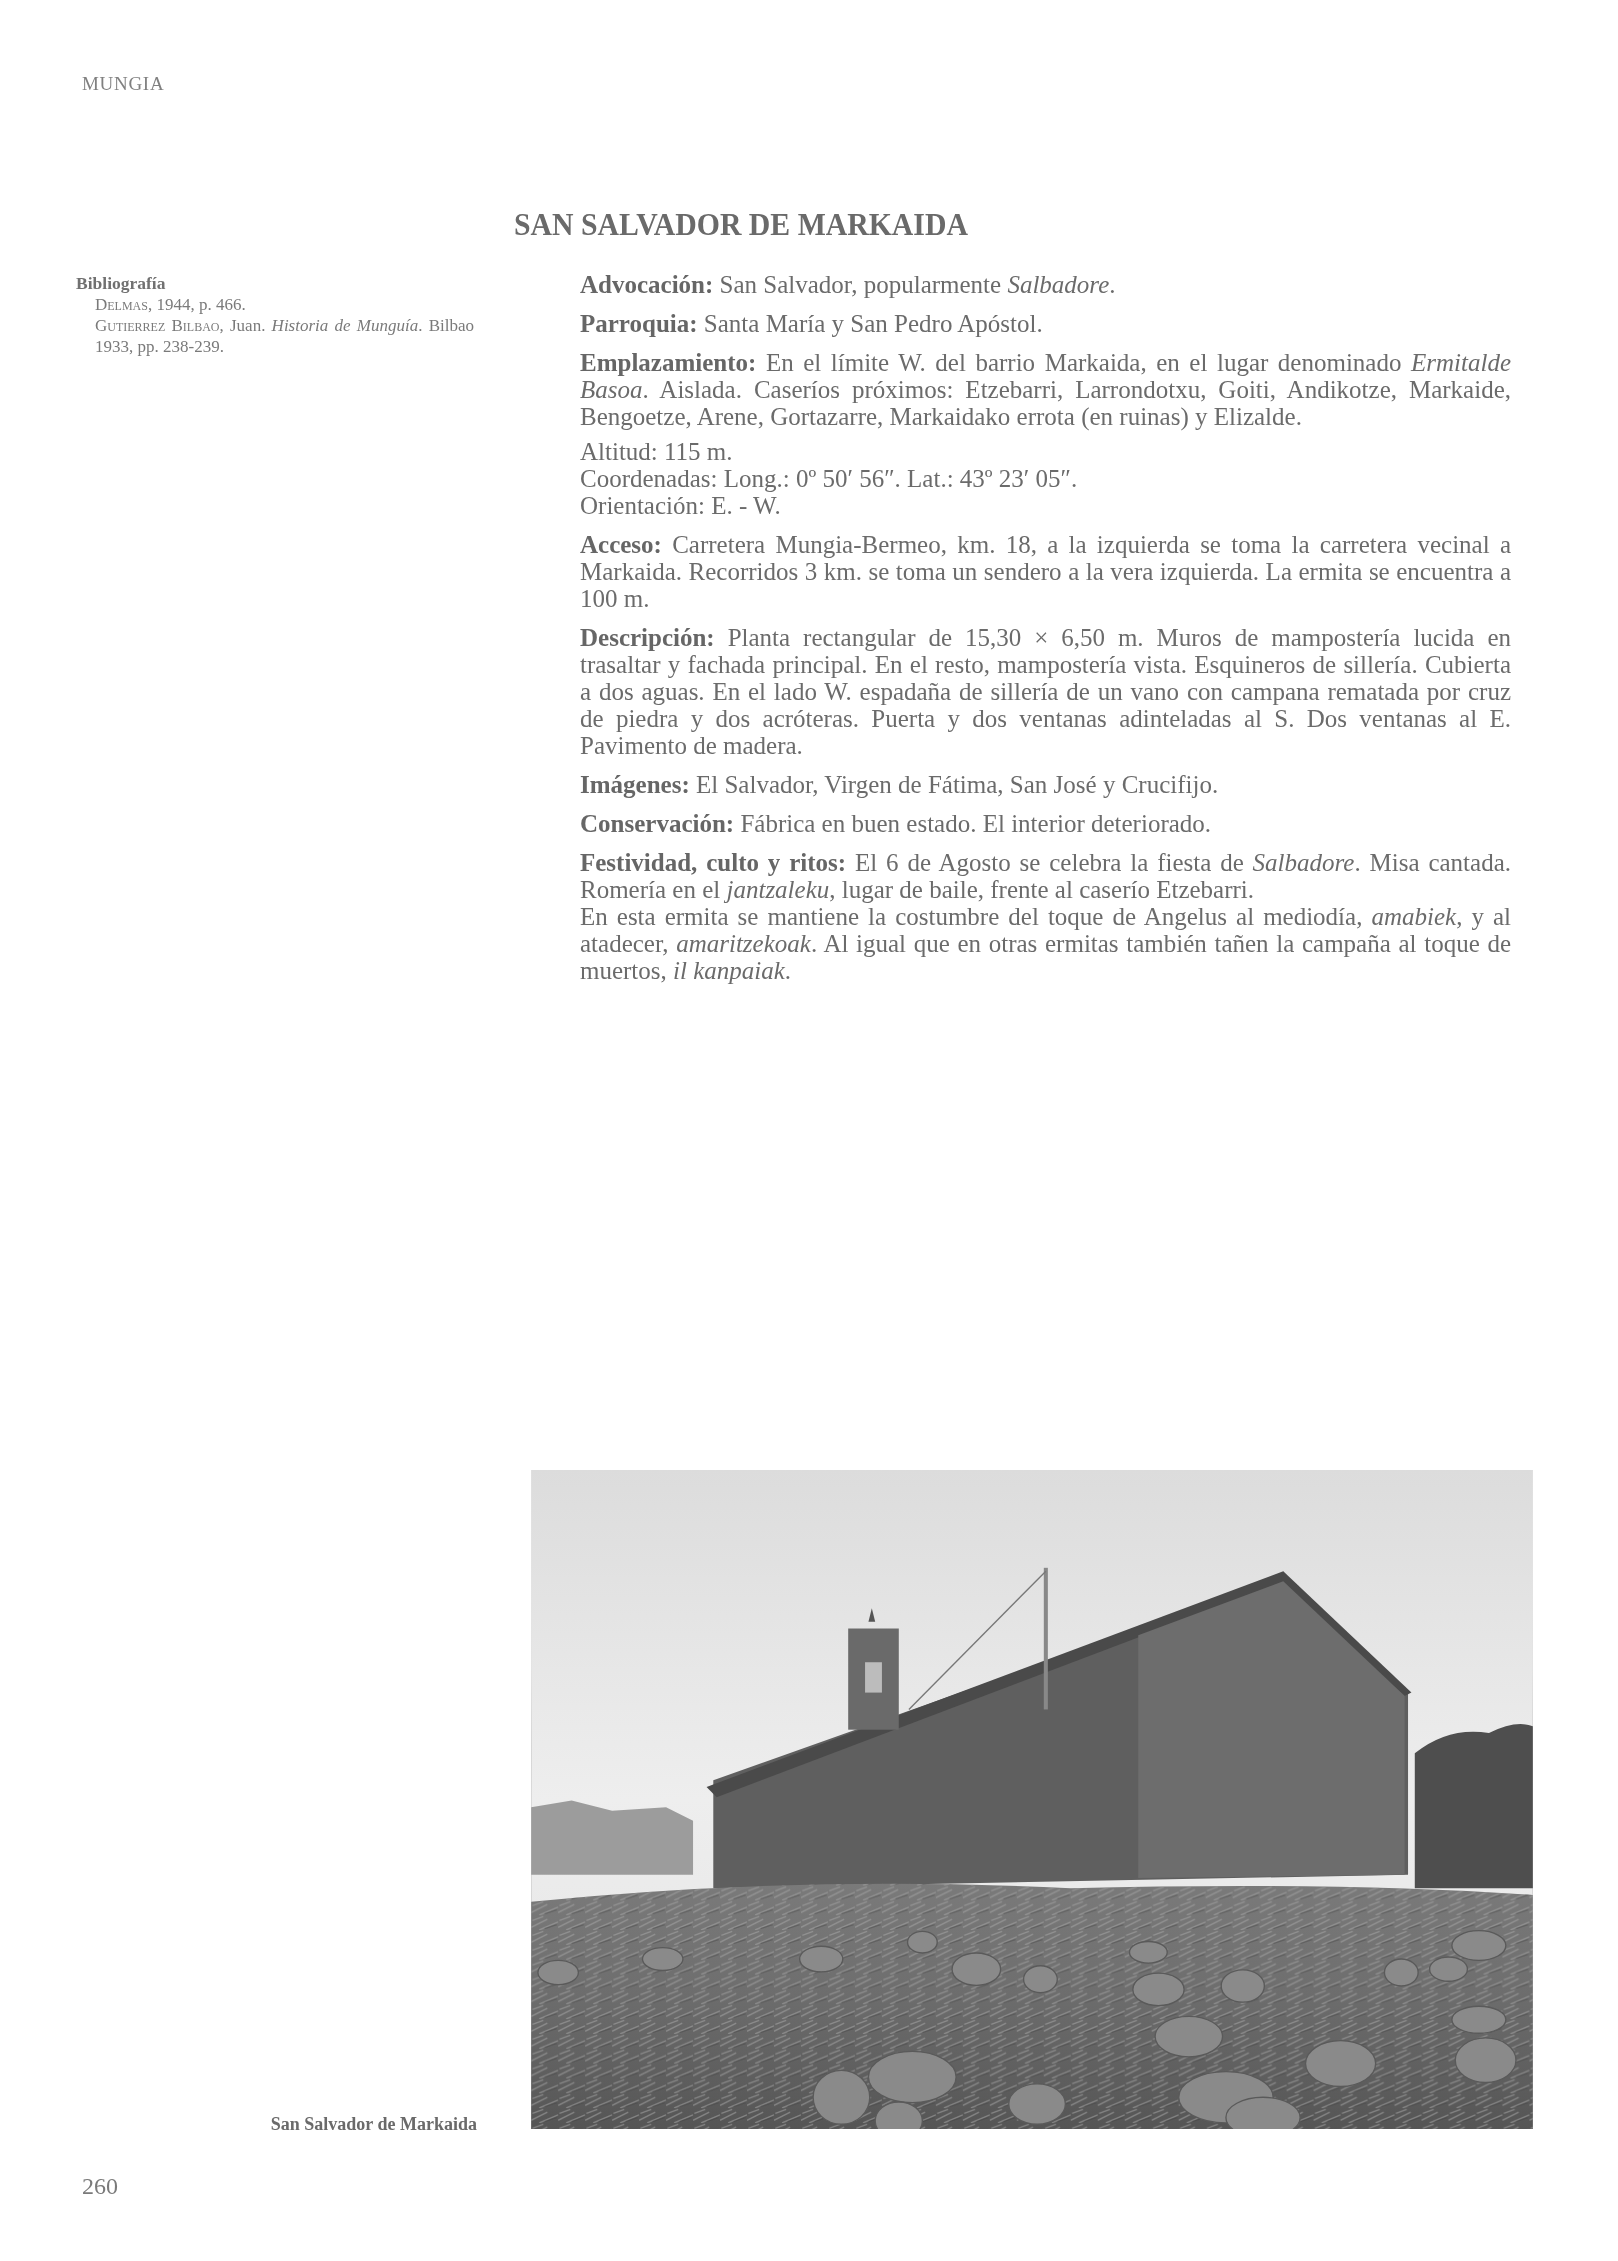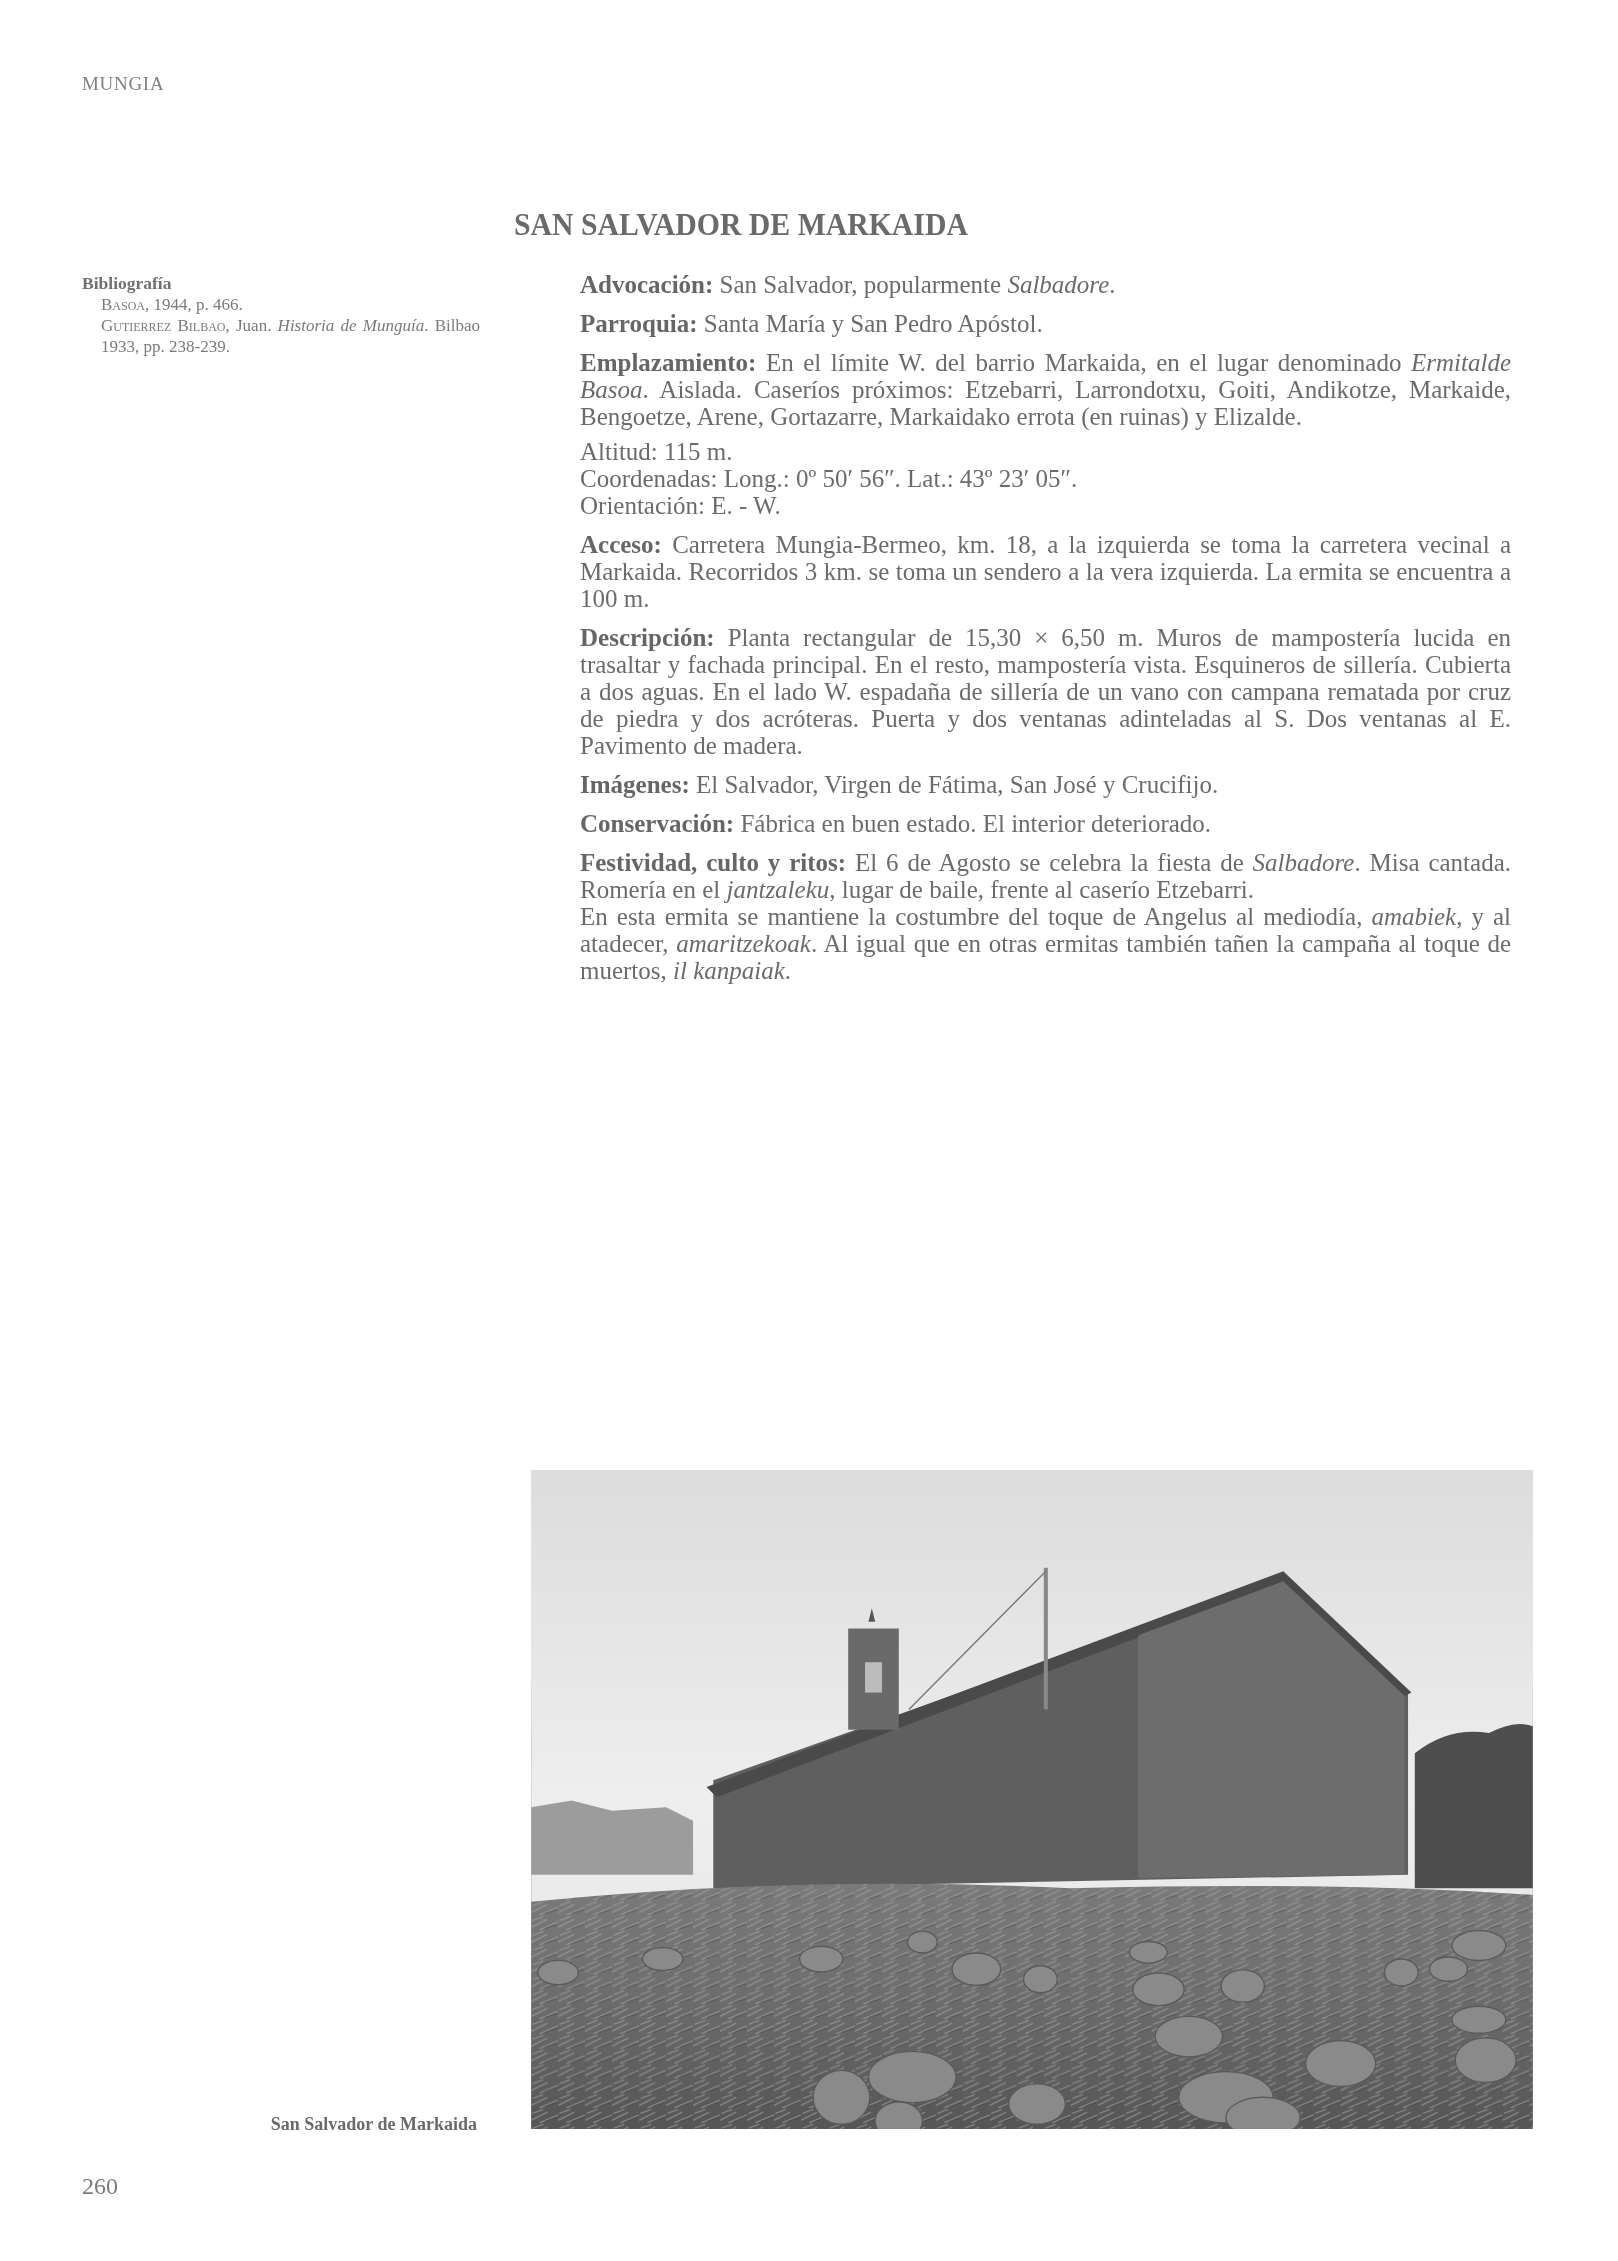--- a/index.html
+++ b/index.html
@@ -2,21 +2,21 @@
 <html style="font-size:10.8px"><head>
 <meta charset="utf-8">
 <style>
   html, body { margin: 0; padding: 0; background: #ffffff; }
   body { width: 1618px; height: 2261px; position: relative; overflow: hidden;
          font-family: "Liberation Serif", "DejaVu Serif", serif; color: #6b6b6b; }
   .abs { position: absolute; }
   .running-head { left: 82px; top: 73px; font-size: 19px; letter-spacing: 0.7px; color: #808080; }
   .title { left: 514px; top: 206px; font-size: 32px; font-weight: bold; color: #6a6a6a;
            letter-spacing: 0px; transform: scaleX(0.93); transform-origin: left top; white-space: nowrap; }
-  .sidebar { left: 82px; top: 273px; width: 398px; font-size: 17px; line-height: 21px; color: #7a7a7a; }
+  .sidebar { left: 76px; top: 273px; width: 398px; font-size: 17px; line-height: 21px; color: #7a7a7a; }
   .sidebar h4 { margin: 0; font-size: 17.5px; font-weight: bold; color: #717171; }
   .sidebar .entry { padding-left: 19px; text-align: justify; }
   .sidebar .group { margin-bottom: 13.5px; }
   .sc { font-variant: small-caps; }
   .main { left: 580px; top: 271px; width: 931px; font-size: 25px; line-height: 27px; color: #6b6b6b;
           text-align: justify; hyphens: manual; }
   .main p { margin: 0 0 12px 0; text-indent: 0; }
   .main .lbl { font-weight: bold; color: #666; }
   .main .coord { padding-left: 0; margin: 0 0 12px 0; }
   .main .coord div { line-height: 27px; }
@@ -28,21 +28,21 @@
 </head>
 <body>
 
 <div class="abs running-head">MUNGIA</div>
 
 <div class="abs title">SAN SALVADOR DE MARKAIDA</div>
 
 <aside class="abs sidebar">
   <div class="group">
     <h4>Bibliografía</h4>
-    <div class="entry"><span class="sc">Basoa</span><span>, 1944, p. 466.</span></div>
+    <div class="entry"><span class="sc">Delmas</span><span>, 1944, p. 466.</span></div>
     <div class="entry"><span class="sc">Gutierrez Bilbao</span><span>, Juan. </span><i>Historia de Munguía</i><span>. Bilbao 1933, pp. 238-239.</span></div>
   </div>
 </aside>
 
 <section class="abs main">
   <p><span class="lbl">Advocación:</span> <span>San Salvador, popularmente </span><i>Salbadore</i><span>.</span></p>
 
   <p><span class="lbl">Parroquia:</span> <span>Santa María y San Pedro Apóstol.</span></p>
 
   <p style="margin-bottom:8px"><span class="lbl">Emplazamiento:</span> <span>En el límite W. del barrio Markaida, en el lugar denominado </span><i>Ermitalde Basoa</i><span>. Aislada. Caseríos próximos: Etzebarri, Larrondotxu, Goiti, Andikotze, Markaide, Bengoetze, Arene, Gortazarre, Markaidako errota (en ruinas) y Elizalde.</span></p>

